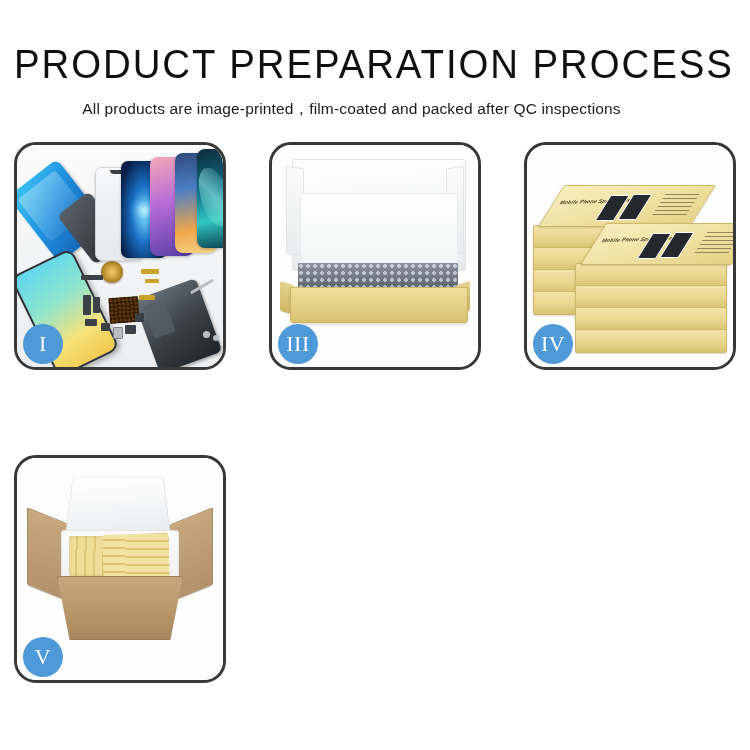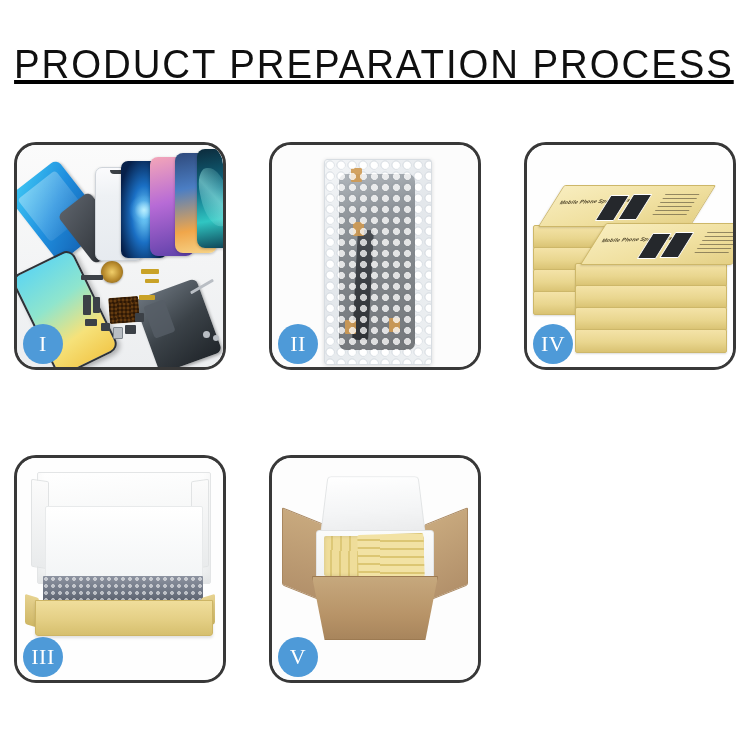--- a/index.html
+++ b/index.html
@@ -6,21 +6,21 @@
   body{
     width:750px;height:750px;
     background:#ffffff;
     font-family:"Liberation Sans", sans-serif;
     overflow:hidden;
     position:relative;
   }
   .page{position:relative;width:750px;height:750px;}
 
   
-  .header{position:absolute;left:0;top:0;width:703px;text-align:center;text-decoration:underline;}
+  .header{position:absolute;left:0;top:0;width:703px;text-align:center;}
   .title{
     font-family:"Liberation Sans", sans-serif;
     font-size:40px;
     font-weight:400;
     color:#101010;
     letter-spacing:2.0px;
     line-height:1;
     margin-top:44px;
     transform:scaleX(0.96);
     white-space:nowrap;
@@ -293,20 +293,21 @@
   .c6-tape2{position:absolute;left:50px;top:146px;width:16px;height:14px;
     background:rgba(150,118,78,.7);transform:skewY(14deg);}
 </style>
 </head>
 <body>
 
 <div class="page">
 
   <div class="header">
     <div class="title">PRODUCT PREPARATION PROCESS</div>
+    <div class="subtitle">All products are image-printed，film-coated and packed after QC inspections</div>
   </div>
 
   <div class="grid">
 
     <div class="panel">
       <div class="panel-inner">
         <div class="p1bg"></div>
         <div class="ph ph-blue"></div>
         <div class="ph ph-dark"></div>
         <div class="ph ph-glass">
@@ -331,87 +332,72 @@
         <div class="chip d" style="left:108px;top:180px;width:11px;height:9px;"></div>
         <div class="chip g" style="left:122px;top:150px;width:16px;height:5px;"></div>
         <div class="chip d" style="left:118px;top:168px;width:9px;height:9px;"></div>
         <div class="chip s" style="left:172px;top:140px;width:26px;height:3px;transform:rotate(-30deg);"></div>
         <div class="chip s" style="left:186px;top:186px;width:7px;height:7px;border-radius:50%;"></div>
         <div class="chip s" style="left:196px;top:190px;width:6px;height:6px;border-radius:50%;"></div>
       </div>
       <div class="badge">I</div>
     </div>
 
-    <div class="panel">
-      <div class="panel-inner">
-        <div class="p2bg"></div>
-        <div class="bubblepack">
-          <div class="screen-in"></div>
-          <div class="flexcable"></div>
-          <div class="tape" style="left:26px;top:8px;"></div>
-          <div class="tape" style="left:28px;top:62px;"></div>
-          <div class="tape" style="left:20px;top:160px;"></div>
-          <div class="tape" style="left:64px;top:158px;"></div>
-          <div class="bub-over"></div>
-        </div>
-      </div>
-      <div class="badge">II</div>
-    </div>
-
-    <div class="panel">
-      <div class="panel-inner">
-        <div class="p4bg"></div>
-        <div class="stack">
-
-          <div class="sbox" style="left:0px;top:58px;"></div>
-          <div class="sbox" style="left:0px;top:80px;"></div>
-          <div class="sbox" style="left:0px;top:102px;"></div>
-          <div class="sbox" style="left:0px;top:124px;"></div>
-
-          <div class="stop" style="left:18px;top:18px;">
-            <div class="slabel">Mobile Phone Spare Parts</div>
-            <div class="sphoto" style="left:52px;top:9px;"></div>
-            <div class="sphoto" style="left:74px;top:8px;"></div>
-            <div class="slines"></div>
-          </div>
-
-          <div class="sbox" style="left:42px;top:96px;"></div>
-          <div class="sbox" style="left:42px;top:118px;"></div>
-          <div class="sbox" style="left:42px;top:140px;"></div>
-          <div class="sbox" style="left:42px;top:162px;"></div>
-
-          <div class="stop" style="left:60px;top:56px;">
-            <div class="slabel">Mobile Phone Spare Parts</div>
-            <div class="sphoto" style="left:52px;top:9px;"></div>
-            <div class="sphoto" style="left:74px;top:8px;"></div>
-            <div class="slines"></div>
-          </div>
-
-        </div>
-      </div>
-      <div class="badge">IV</div>
-    </div>
 
     <div class="panel">
       <div class="panel-inner">
         <div class="p3bg"></div>
         <div class="box3-lid"></div>
         <div class="box3-lidtab-l"></div>
         <div class="box3-lidtab-r"></div>
         <div class="box3-foam"></div>
         <div class="box3-fill"></div>
         <div class="box3-sideL"></div>
         <div class="box3-sideR"></div>
         <div class="box3-front"></div>
       </div>
       <div class="badge">III</div>
     </div>
 
     <div class="panel">
       <div class="panel-inner">
+        <div class="p4bg"></div>
+        <div class="stack">
+
+          <div class="sbox" style="left:0px;top:58px;"></div>
+          <div class="sbox" style="left:0px;top:80px;"></div>
+          <div class="sbox" style="left:0px;top:102px;"></div>
+          <div class="sbox" style="left:0px;top:124px;"></div>
+
+          <div class="stop" style="left:18px;top:18px;">
+            <div class="slabel">Mobile Phone Spare Parts</div>
+            <div class="sphoto" style="left:52px;top:9px;"></div>
+            <div class="sphoto" style="left:74px;top:8px;"></div>
+            <div class="slines"></div>
+          </div>
+
+          <div class="sbox" style="left:42px;top:96px;"></div>
+          <div class="sbox" style="left:42px;top:118px;"></div>
+          <div class="sbox" style="left:42px;top:140px;"></div>
+          <div class="sbox" style="left:42px;top:162px;"></div>
+
+          <div class="stop" style="left:60px;top:56px;">
+            <div class="slabel">Mobile Phone Spare Parts</div>
+            <div class="sphoto" style="left:52px;top:9px;"></div>
+            <div class="sphoto" style="left:74px;top:8px;"></div>
+            <div class="slines"></div>
+          </div>
+
+        </div>
+      </div>
+      <div class="badge">IV</div>
+    </div>
+
+    <div class="panel">
+      <div class="panel-inner">
         <div class="p5bg"></div>
         <div class="c5-flapL"></div>
         <div class="c5-flapR"></div>
         <div class="c5-foamlid"></div>
         <div class="c5-foambox"></div>
         <div class="c5-yellow"></div>
         <div class="c5-yellow2"></div>
         <div class="c5-body"></div>
       </div>
       <div class="badge">V</div>

